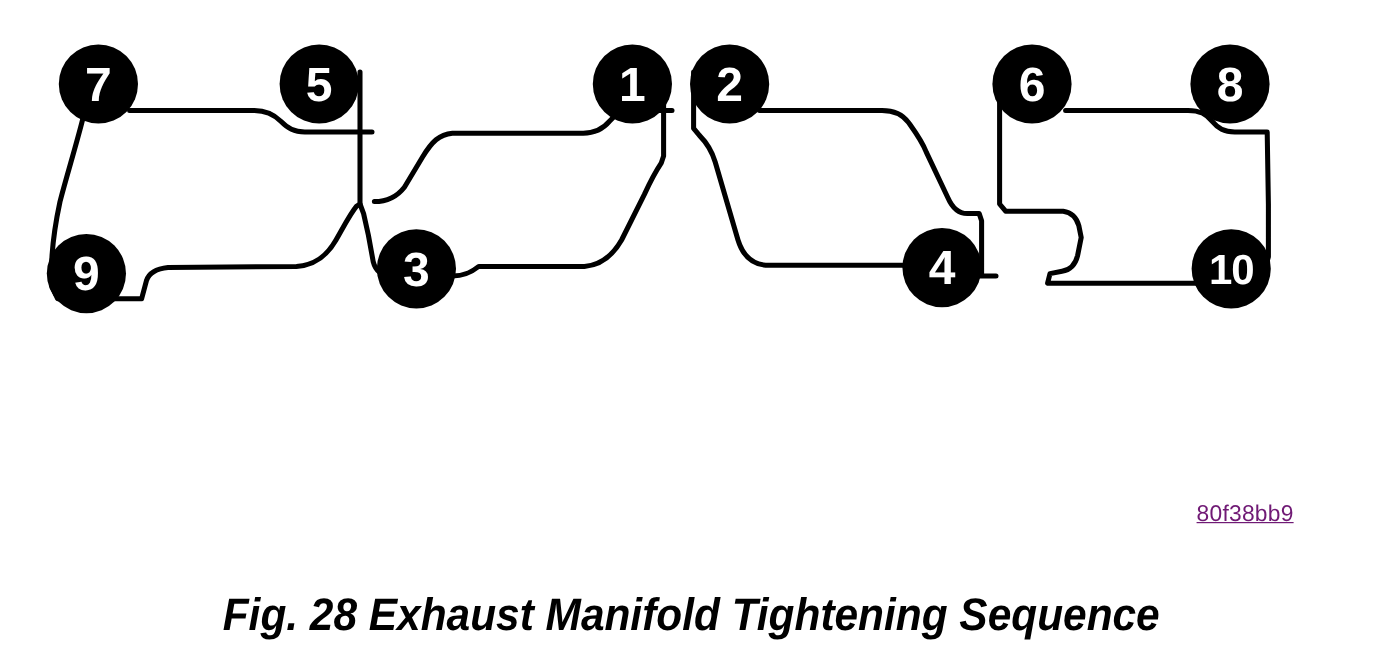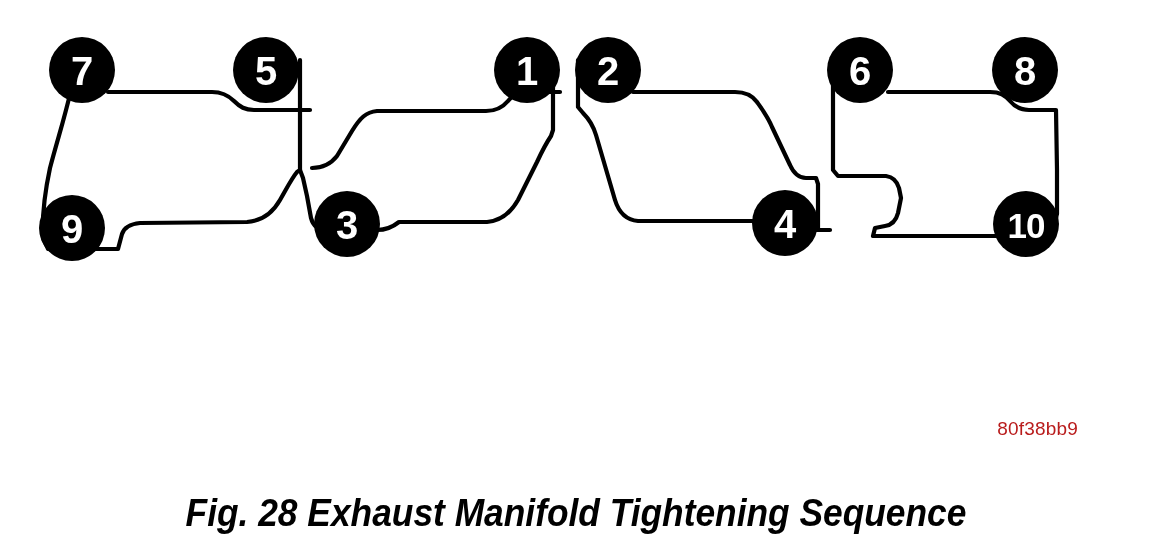--- a/index.html
+++ b/index.html
@@ -51,23 +51,24 @@
     font-size: 35px;
     letter-spacing: -1px;
   }
   #figure-code {
     position: absolute;
     right: 74px;
     top: 418px;
     font-family: "Liberation Sans", sans-serif;
     font-size: 19px;
     font-weight: normal;
-    color: #b91c1c;
+    color: #701a75;
     letter-spacing: 0.2px;
     white-space: nowrap;
+    text-decoration: underline;
   }
   #figure-caption {
     position: absolute;
     left: 0;
     right: 0;
     top: 492px;
     text-align: center;
     font-family: "Liberation Sans", sans-serif;
     font-style: italic;
     font-weight: bold;

